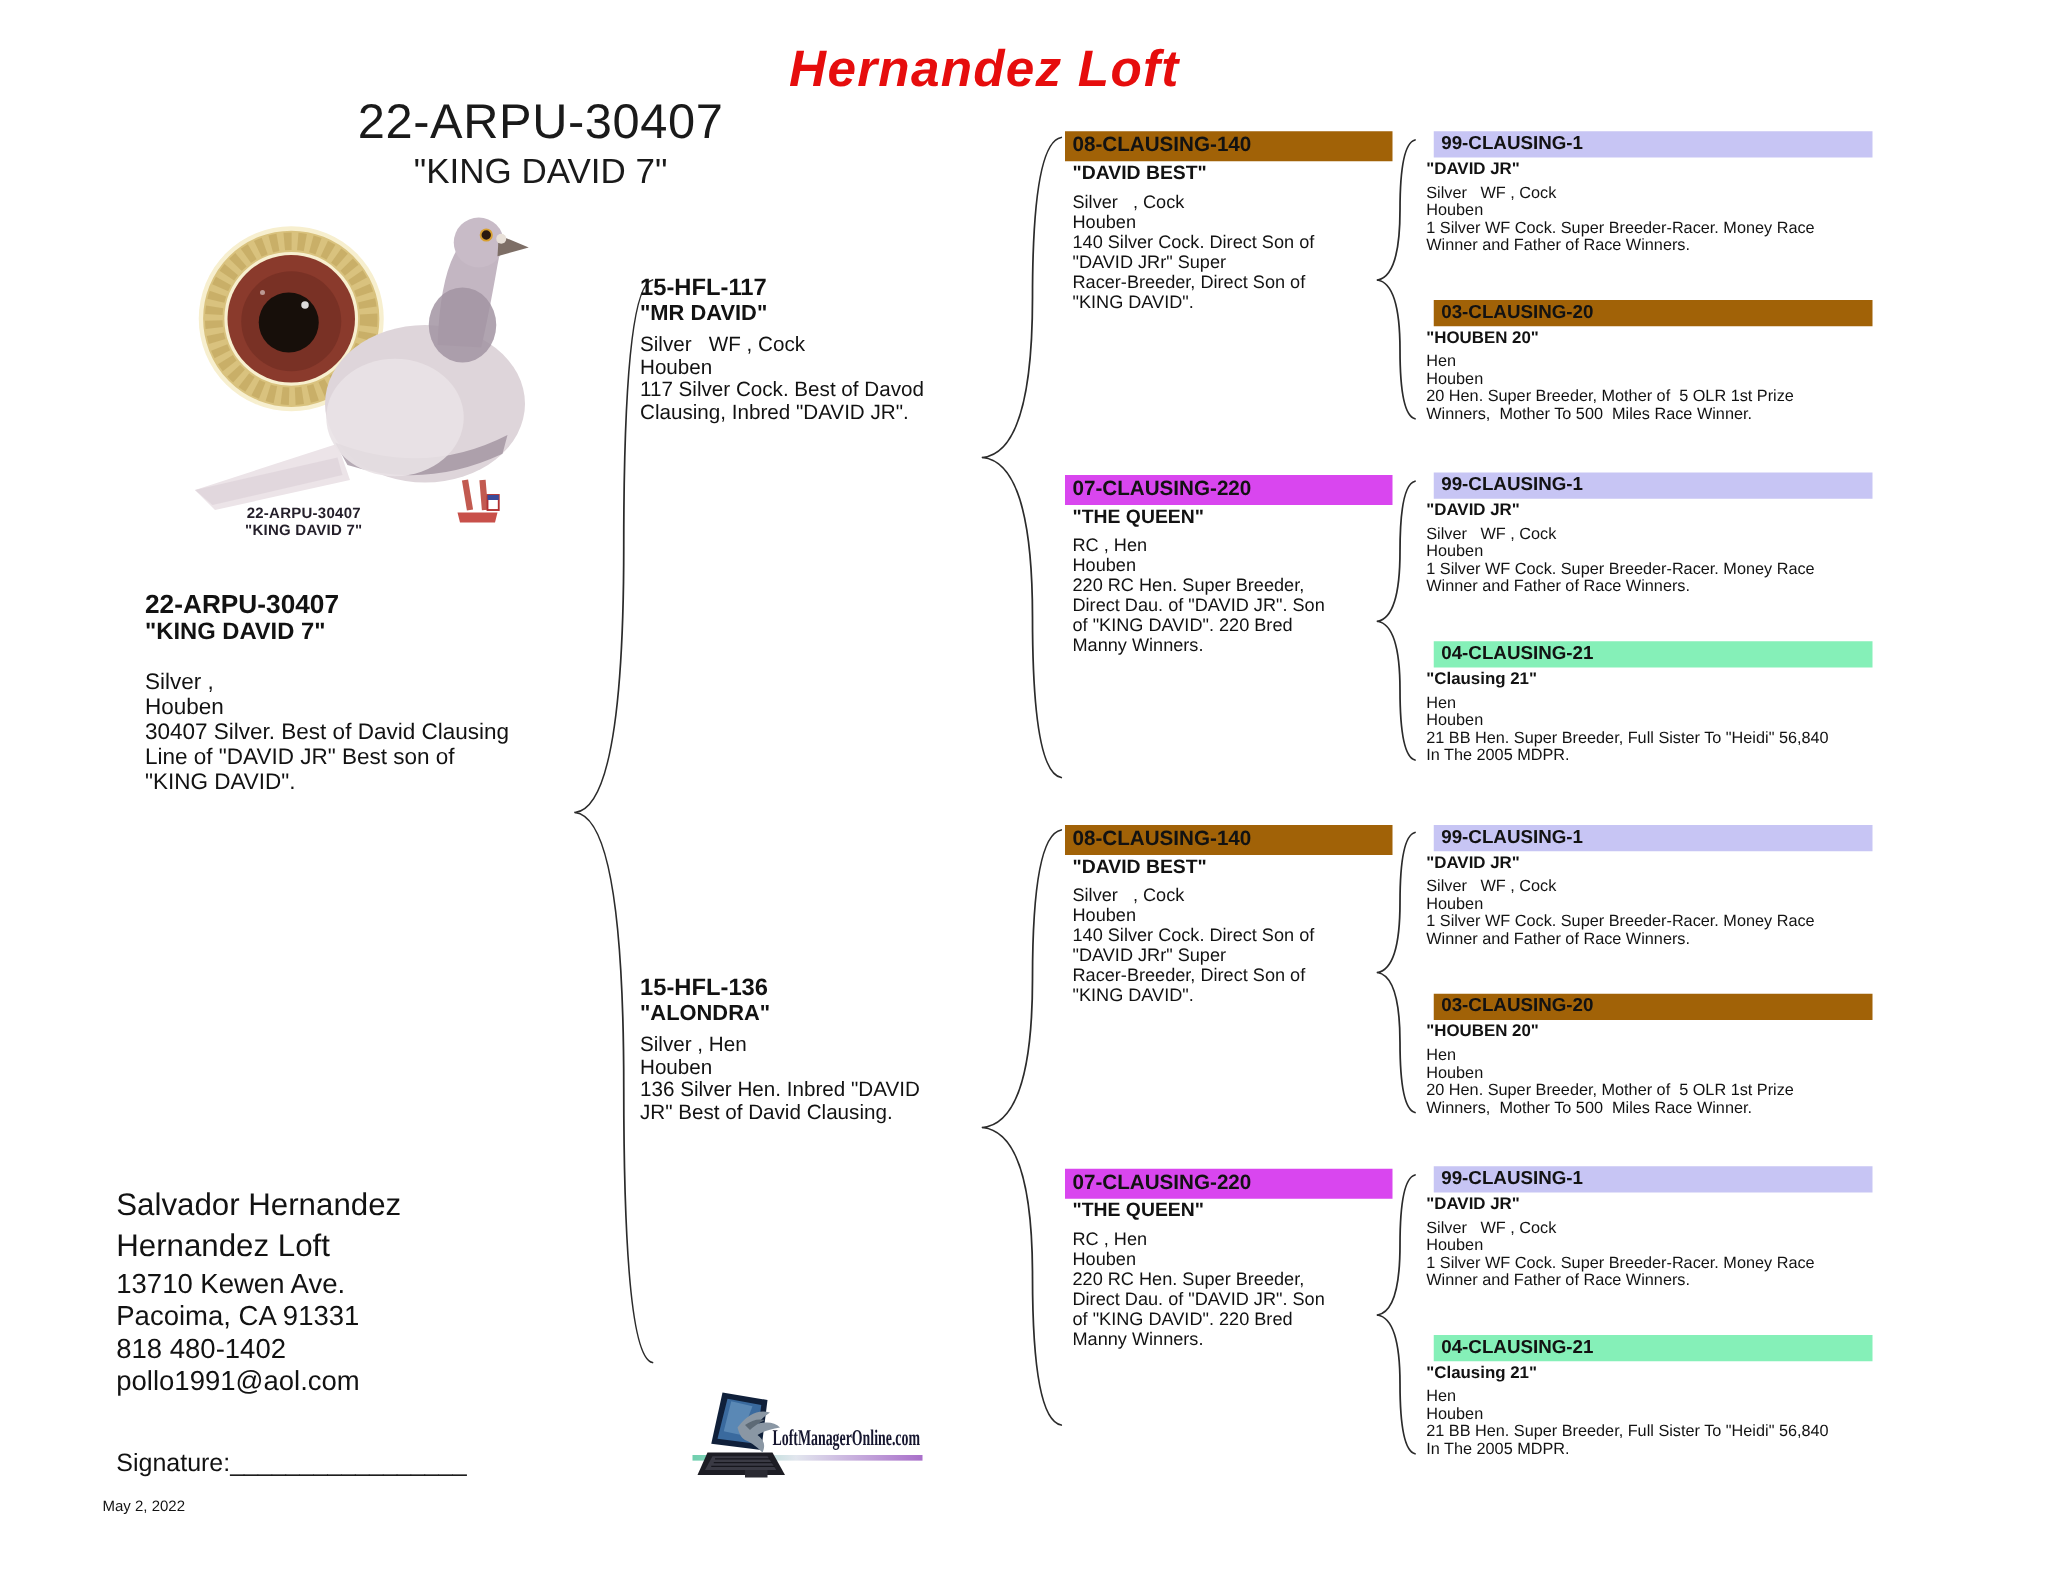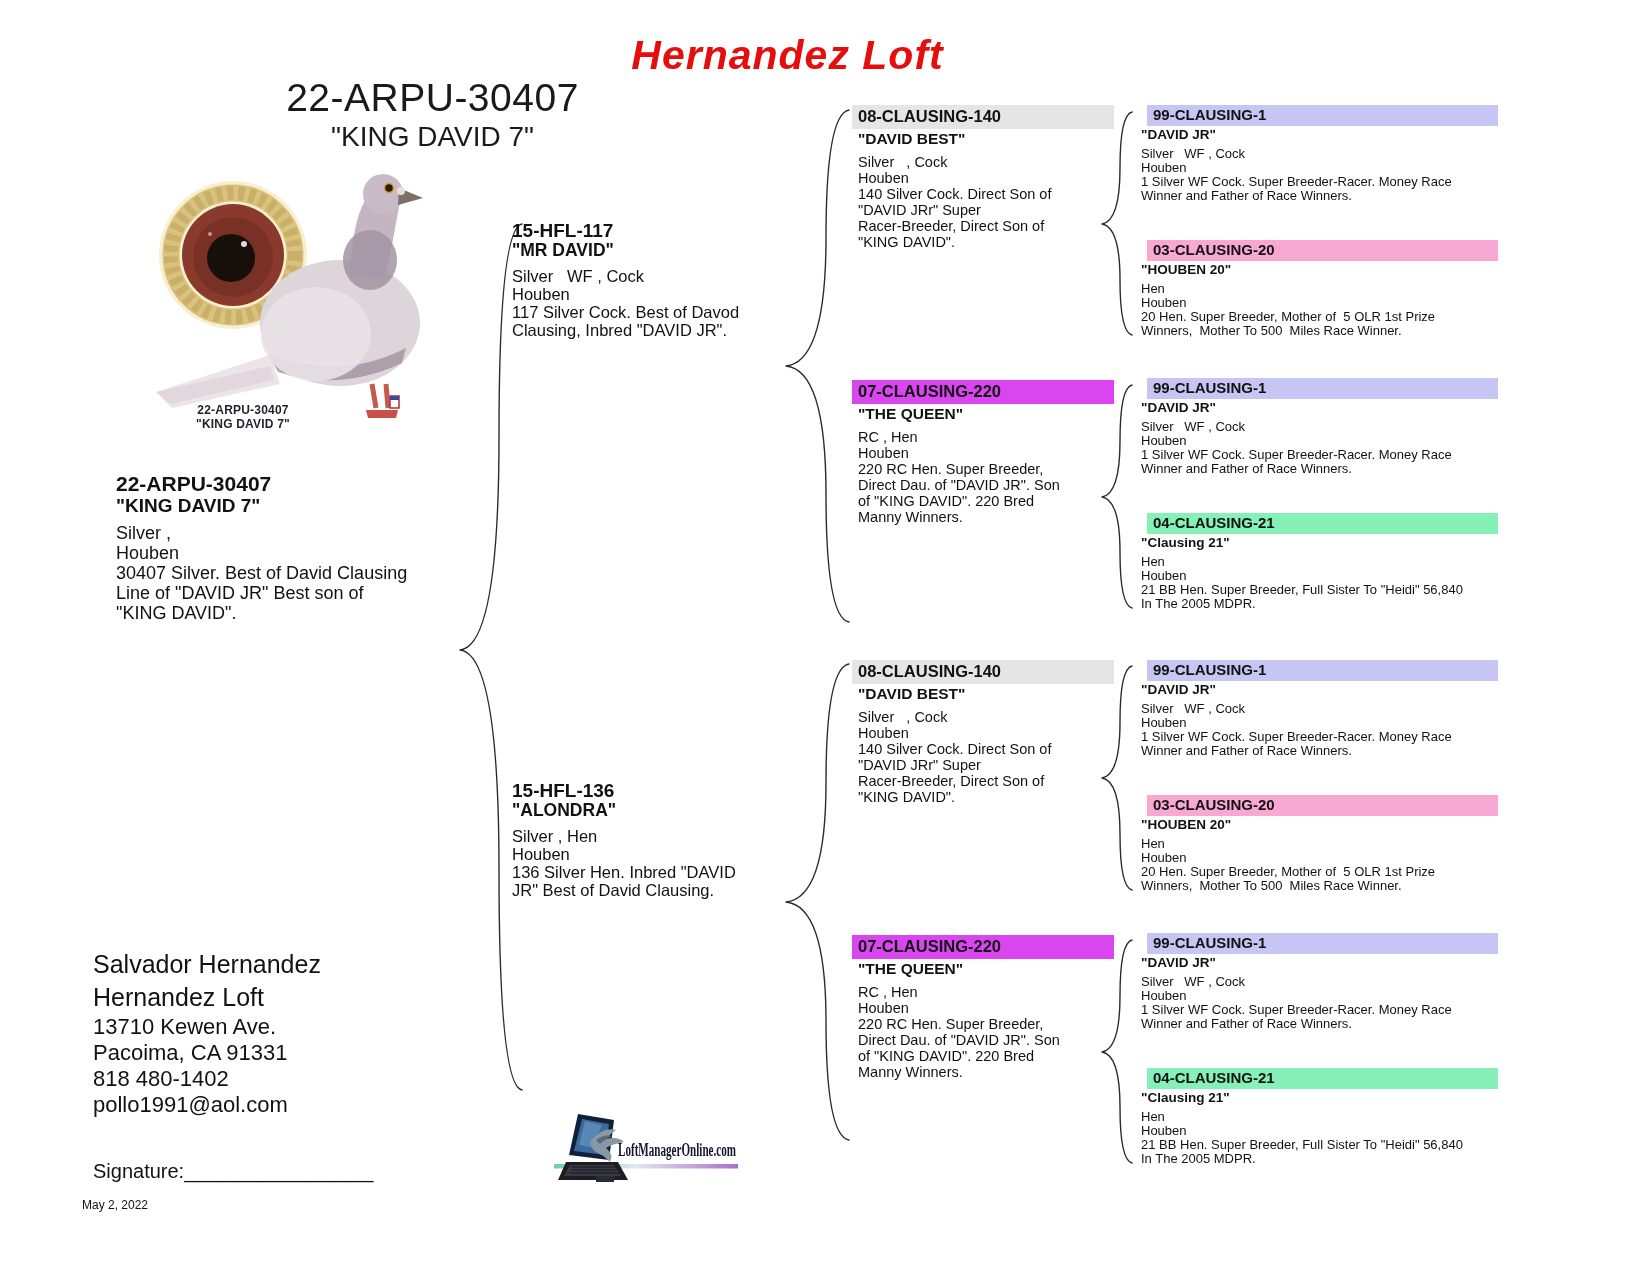--- a/index.html
+++ b/index.html
@@ -26,44 +26,44 @@
   .photo { position:absolute; left:140px; top:158px; width:292px; height:268px; }
   .photo-caption {
     position:absolute; left:40px; top:246px; width:126px; text-align:center;
     font-size:12px; font-weight:bold; line-height:13.5px; color:#241f2a;
     letter-spacing:0.2px;
   }
 
   .root-block { position:absolute; left:116px; top:472px; width:350px; }
   .rb-band { font-size:21px; font-weight:bold; line-height:23px; }
   .rb-name { font-size:19px; font-weight:bold; line-height:22px; }
-  .root-block .lines { margin-top:6px; font-size:18px; line-height:20px; }
+  .root-block .lines { margin-top:18px; font-size:18px; line-height:20px; }
 
   .node { position:absolute; }
   .lines div { white-space:pre; }
 
   .g2 { width:330px; }
   .g2 .nband { font-size:19px; font-weight:bold; line-height:21px; }
   .g2 .nname { font-size:17.5px; font-weight:bold; line-height:19px; }
   .g2 .lines { margin-top:7px; font-size:16.5px; line-height:18px; }
 
   .g3 { width:262px; }
   .g3 .hdr { font-size:16.5px; font-weight:bold; padding:2px 0 3px 6px; }
   .g3 .nname { font-size:15.5px; font-weight:bold; line-height:18px; padding-left:6px; margin-top:1px; }
   .g3 .lines { margin-top:6px; font-size:14.5px; line-height:16px; padding-left:6px; }
 
   .g4 { width:363px; }
   .g4 .hdr { font-size:15px; font-weight:bold; padding:1px 0 3px 6px;margin-left:12px; }
   .g4 .nname { font-size:13.5px; font-weight:bold; line-height:15px; padding-left:6px; margin-top:1px; }
   .g4 .lines { margin-top:5px; font-size:13px; line-height:14px; padding-left:6px; }
 
-  .hdr-yellow   { background:#e5e5e5; }
+  .hdr-yellow   { background:#a16207; }
   .hdr-green    { background:#d946ef; }
   .hdr-lavender { background:#C7C5F4; }
-  .hdr-pink     { background:#f9a8d4; }
+  .hdr-pink     { background:#a16207; }
   .hdr-mint     { background:#85F0B8; }
 
   .braces { position:absolute; left:0; top:0; pointer-events:none; }
   .braces path { fill:none; stroke:#2b2b2b; stroke-width:1.4; stroke-linecap:round; }
 
   .contact { position:absolute; left:93px; top:948px; }
   .c-name, .c-loft { font-size:25px; line-height:33px; }
   .c-line { font-size:22px; line-height:26px; }
 
   .signature { position:absolute; left:93px; top:1160px; font-size:20px; }

